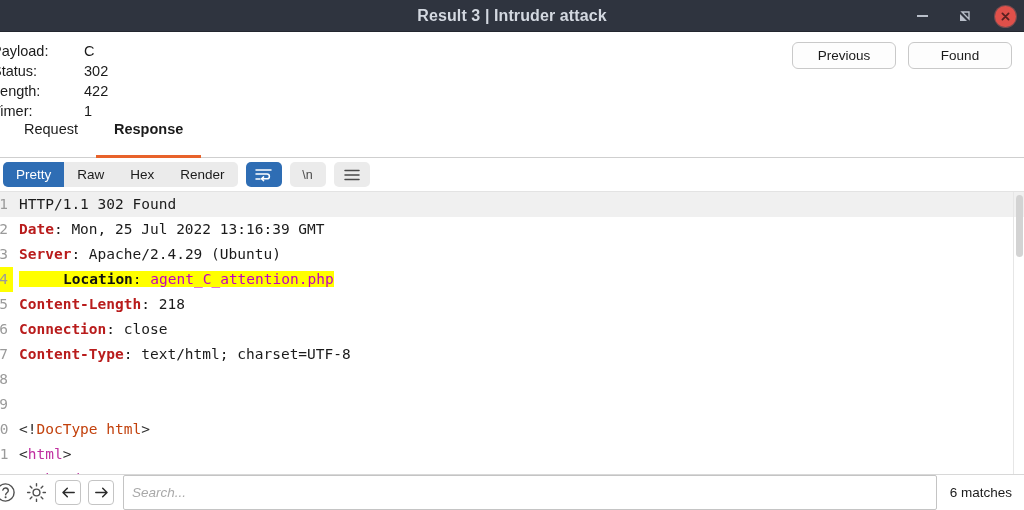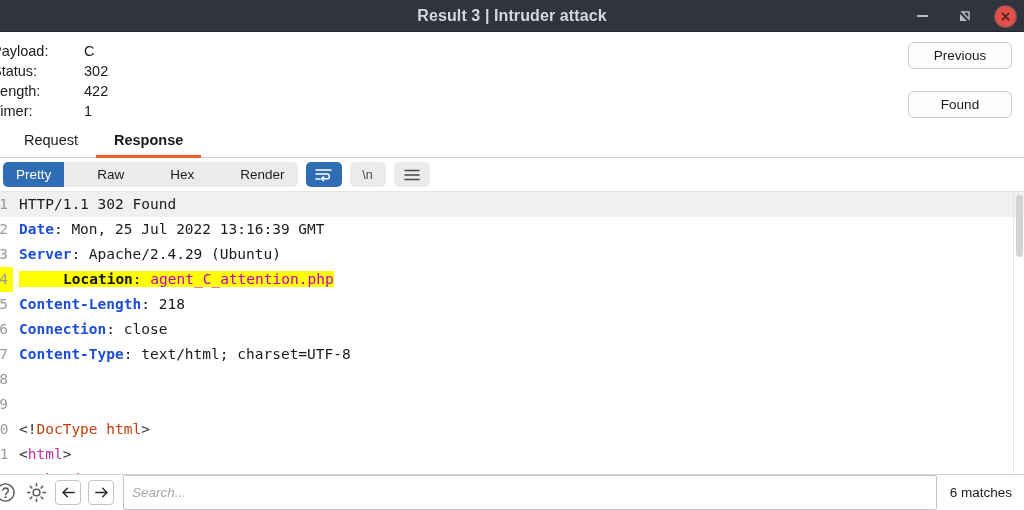--- a/index.html
+++ b/index.html
@@ -62,21 +62,21 @@
   .info-rows {
     position: absolute; left: -8px; top: 9px;
     font-size: 14.5px; color: #1b1b1b;
   }
   .info-row { height: 20px; line-height: 20px; display: flex; }
   .info-label { width: 92px; color: #1b1b1b; }
   .info-value { color: #1b1b1b; }
 
   .nav-buttons {
     position: absolute; right: 12px; top: 10px;
-    display: flex; flex-direction: column; gap: 22px; justify-content: space-between;
+    display: flex; flex-direction: row; gap: 12px; justify-content: space-between;
   }
   .nav-btn {
     width: 104px; height: 27px;
     background: #fdfdfd;
     border: 1px solid #c9c9c9;
     border-radius: 6px;
     font-family: "Liberation Sans", sans-serif;
     font-size: 13.5px;
     color: #1b1b1b;
     cursor: pointer;
@@ -87,21 +87,21 @@
   .main-tabs {
     height: 34px; min-height: 34px;
     display: flex; align-items: flex-end;
     border-bottom: 1px solid #cfcfcf;
     background: #ffffff;
     padding-left: 6px;
   }
   .main-tab {
     font-size: 14.5px;
     color: #1b1b1b;
-    padding: 0 18px 7px 18px;
+    padding: 0 18px 18px 18px;
     cursor: pointer;
     border-bottom: 3px solid transparent;
     margin-bottom: -1px;
     line-height: 16px;
     margin-top: 30px;
   }
   .main-tab.active { border-bottom-color: #e8622a; font-weight: bold; }
 
   
   .viewbar {
@@ -110,21 +110,20 @@
     background: #ffffff;
     padding-left: 3px;
     gap: 8px;
   }
   .segmented {
     display: flex; align-items: stretch;
     background: #ebebeb;
     border-radius: 5px;
     height: 25px;
     overflow: hidden;
-    gap: 20px;
   }
   .seg-btn {
     font-size: 13.5px;
     color: #1b1b1b;
     padding: 0 13px;
     display: flex; align-items: center;
     cursor: pointer;
     background: transparent;
     border: none;
     font-family: "Liberation Sans", sans-serif;
@@ -168,21 +167,21 @@
     width: 22px; min-width: 22px;
     text-align: right;
     color: #9a9a9a;
     padding-right: 5px;
     margin-left: -9px;
     font-size: 14.5px;
     user-select: none;
   }
   .linetext { padding-left: 6px; }
   .hl .linetext > .hlwrap { background: #ffff00; padding-left: 44px; }
-  .k-hdr   { color: #1d4ed8; font-weight: bold; }
+  .k-hdr   { color: #b91c1c; font-weight: bold; }
   .k-txt   { color: #1b1b1b; }
   .k-val   { color: #c000c0; }
   .k-hdr-b { color: #101010; font-weight: bold; }
   .k-tag   { color: #c030a0; }
   .k-punc  { color: #303030; }
   .k-doct  { color: #c2410c; }
 
   .scrollbar-track {
     position: absolute; right: 0; top: 0; bottom: 0;
     width: 11px;

